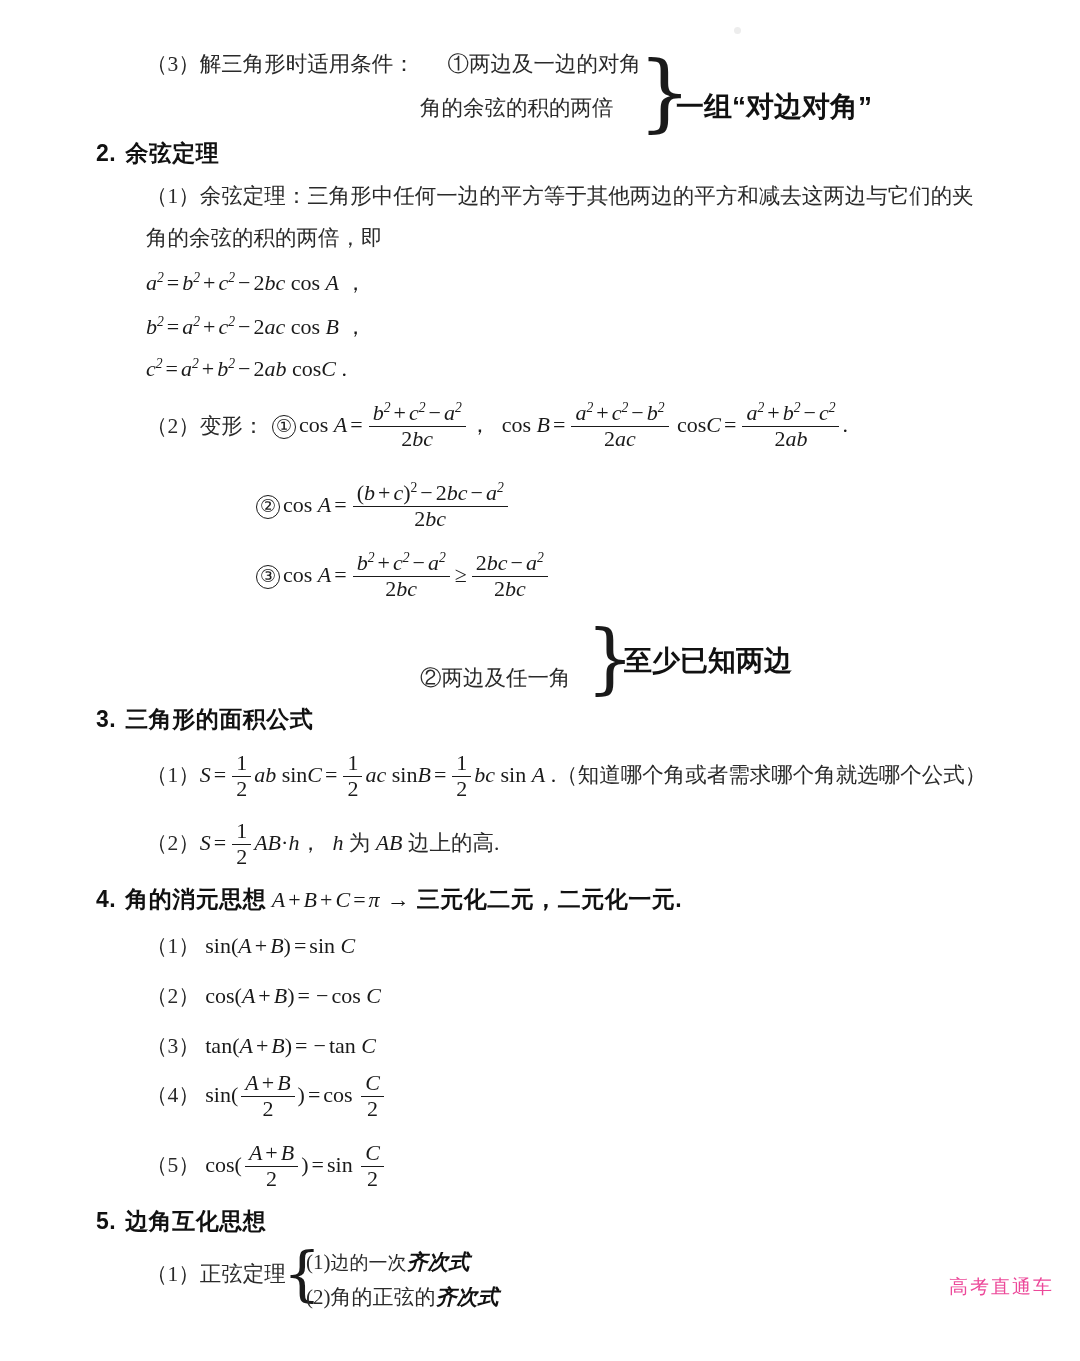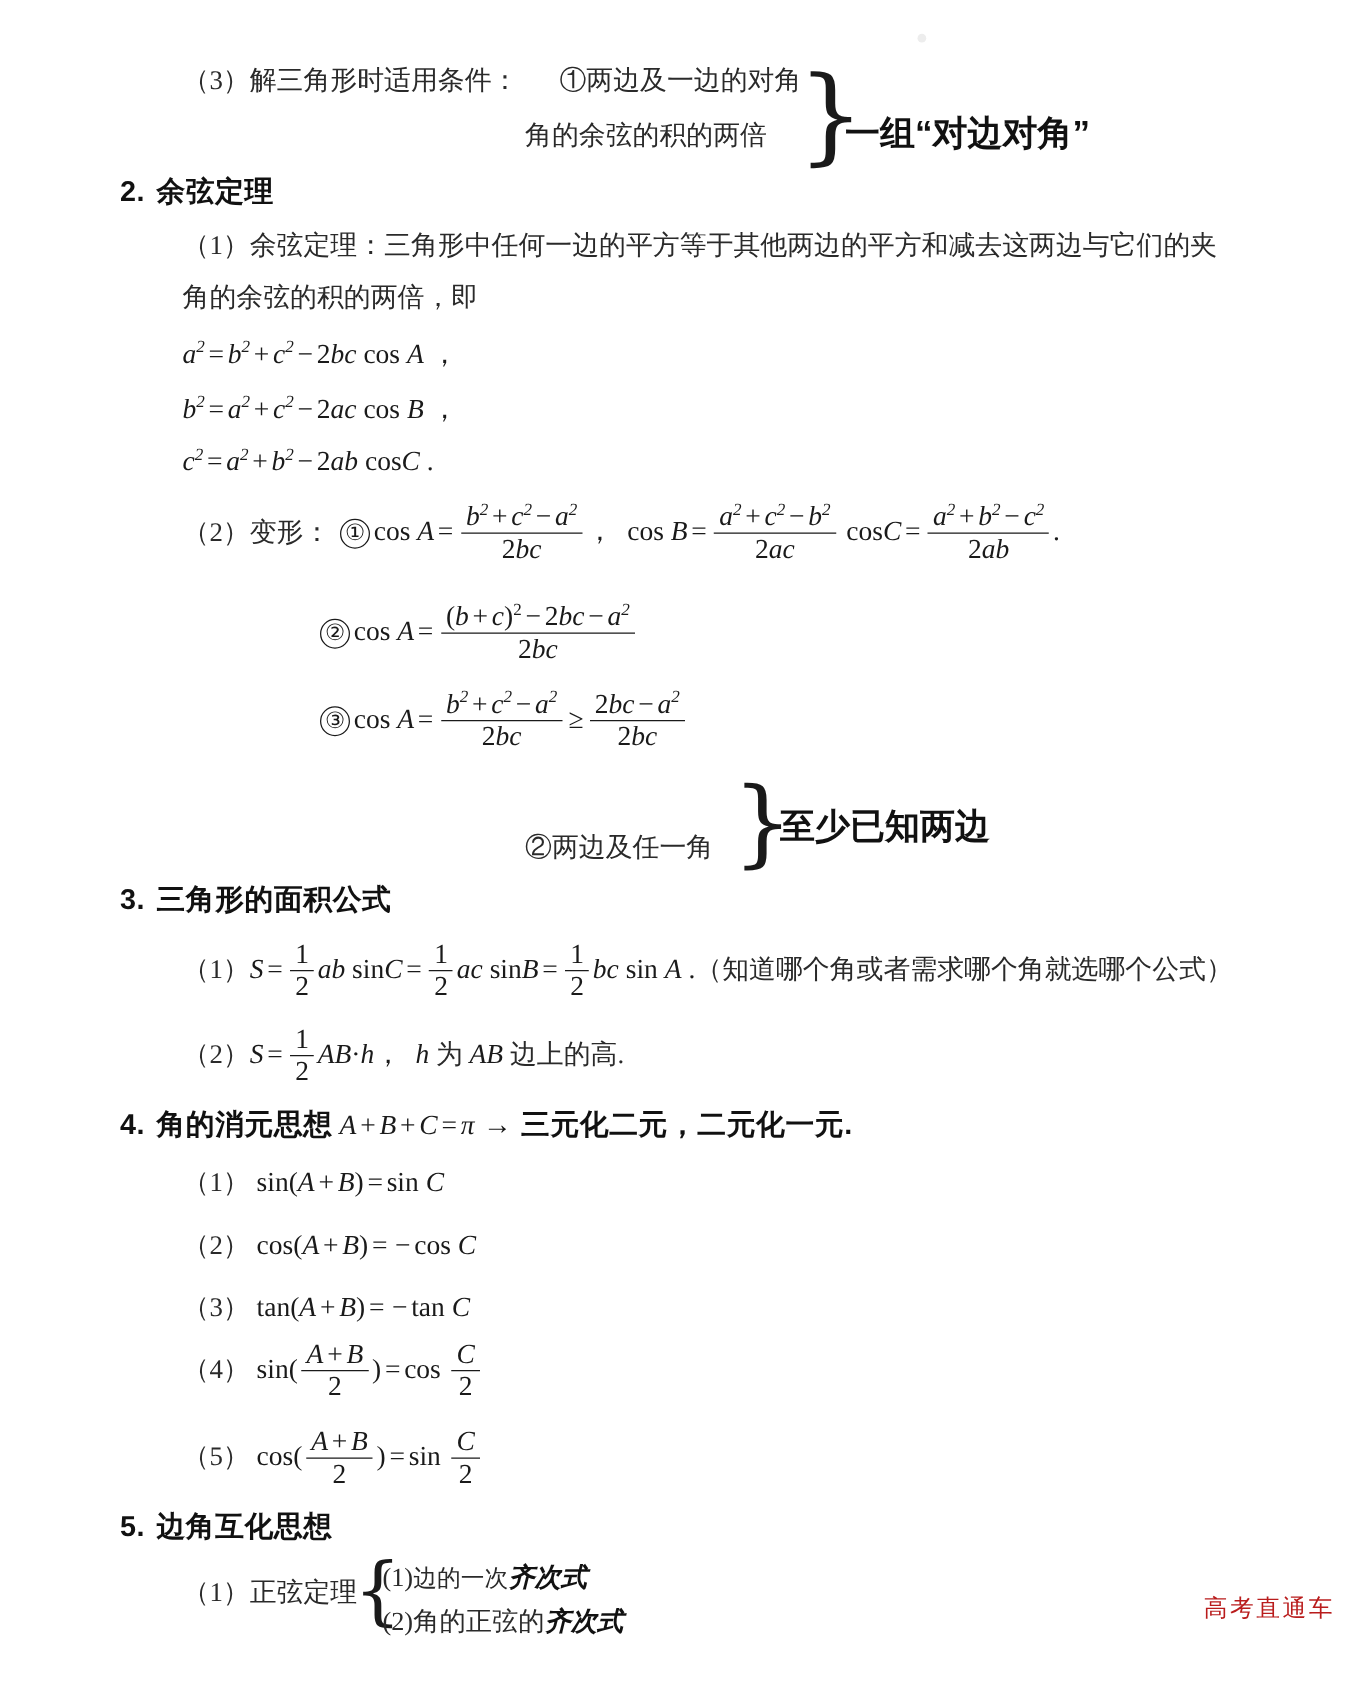--- a/index.html
+++ b/index.html
@@ -87,24 +87,24 @@
     white-space:nowrap;
   }
   .bold-ital-cn{
     font-family:"Liberation Sans","DejaVu Sans",sans-serif;
     font-weight:bold;
     font-style:italic;
   }
 
   .watermark{
     position:absolute;
-    right:12px;bottom:28px;
+    right:26px;bottom:28px;
     font-family:"Liberation Sans","DejaVu Sans",sans-serif;
     font-size:19px;
-    color:#b91c1c;
+    color:#ec4899;
     letter-spacing:2px;
     white-space:nowrap;
   }
   .speck{
     position:absolute;left:734px;top:27px;
     width:7px;height:7px;border-radius:50%;
     background:#ededed;
   }
 </style>
 </head>

